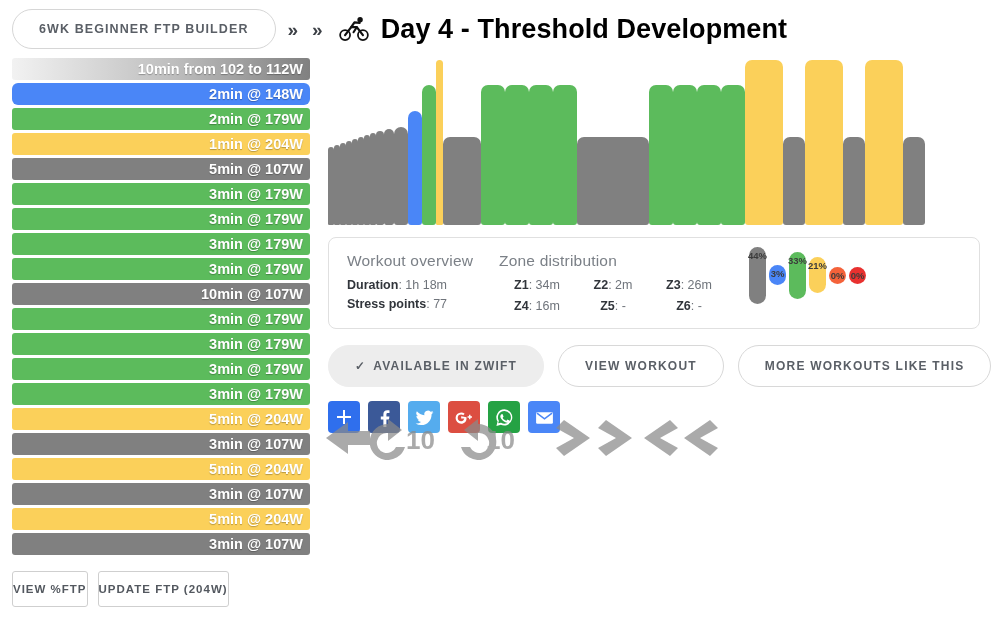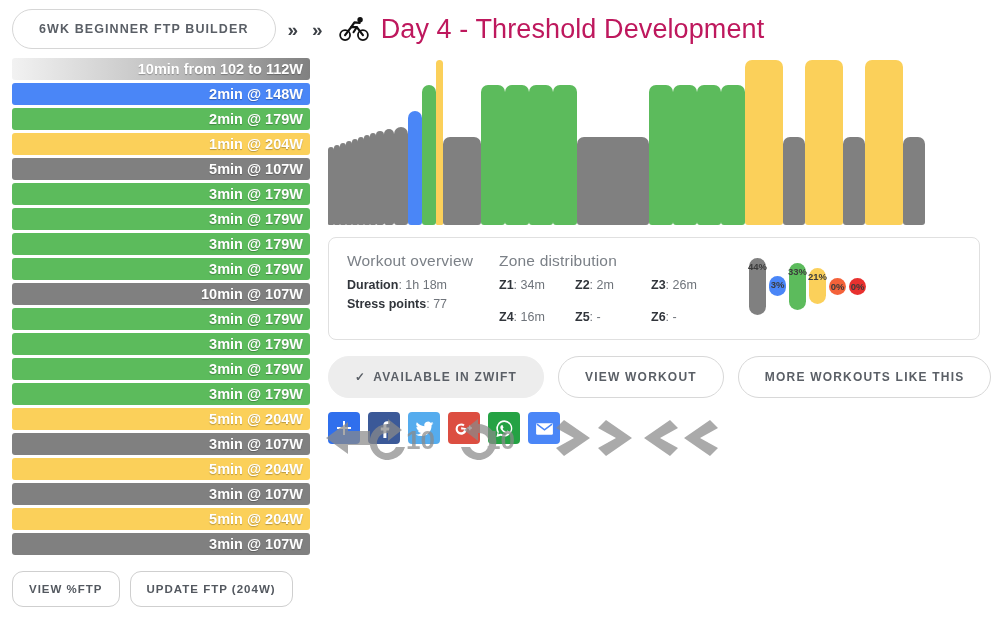--- a/index.html
+++ b/index.html
@@ -32,22 +32,22 @@
   }
   .pill.wide { min-width: 237px; text-align: center; }
   .pill.week { min-width: 112px; text-align: center; }
   .chev {
     color: #3d4147; font-size: 19px; font-weight: 700;
     line-height: 1; padding: 0 2px; user-select: none;
   }
   .bike-icon { display: inline-flex; margin: 0 2px 0 4px; }
   .page-title {
     font-size: 27px;
-    font-weight: 400;
-    color: #be185d;
+    font-weight: 700;
+    color: #000000;
     letter-spacing: 0.1px;
     white-space: nowrap;
   }
 
   
   .body-wrap { display: flex; padding: 0 12px; gap: 18px; }
 
   
   .intervals { width: 298px; flex: 0 0 298px; }
   .ivl {
@@ -58,35 +58,35 @@
     align-items: center;
     justify-content: flex-end;
     padding-right: 7px;
     color: #ffffff;
     font-size: 14.5px;
     font-weight: 700;
     text-shadow: 0 1px 1px rgba(0,0,0,.28);
     cursor: pointer;
   }
   .ivl.z1 { background: #808080; }
-  .ivl.z2 { background: #4a86f7; }
+  .ivl.z2 { background: #4a86f7; border-radius: 6px; }
   .ivl.z3 { background: #5cbb5c; }
   .ivl.z4 { background: #fbd05a; }
   .ivl.ramp { background: linear-gradient(to right, #f2f2f2 0%, #bdbdbd 55%, #808080 100%); }
 
   .ftp-buttons { display: flex; gap: 10px; margin-top: 16px; }
   .ftp-btn {
     border: 1px solid #cfcfcf;
-    border-radius: 11px;
+    border-radius: 3px;
     background: #fff;
     color: #53585f;
     font-size: 11.5px;
     font-weight: 600;
     letter-spacing: 1px;
-    padding: 11px 16px;
+    padding: 11px 0;
     cursor: pointer;
     white-space: nowrap;
   }
 
   
   .right { flex: 1 1 auto; min-width: 0; }
 
   
   .profile {
     position: relative;
@@ -118,21 +118,22 @@
   .ov-col-b { flex: 1; }
   .ov-head {
     font-size: 15.5px; font-weight: 300; color: #7b8087;
     margin-bottom: 6px; letter-spacing: .2px;
   }
   .ov-line { font-size: 12.5px; color: #6f747b; line-height: 19px; }
   .ov-line b { color: #31353b; font-weight: 700; }
   .zone-grid {
     display: grid;
     grid-template-columns: 76px 76px 76px;
-    row-gap: 13px;
+    row-gap: 2px;
+    text-align: center;
   }
   .zone-cell { font-size: 12.5px; color: #6f747b; line-height: 19px; }
   .zone-cell b { color: #31353b; font-weight: 700; }
 
   
   .zone-mini {
     position: absolute;
     right: 110px; bottom: 20px;
     height: 66px; width: 120px;
     display: flex; align-items: center; gap: 3px;

